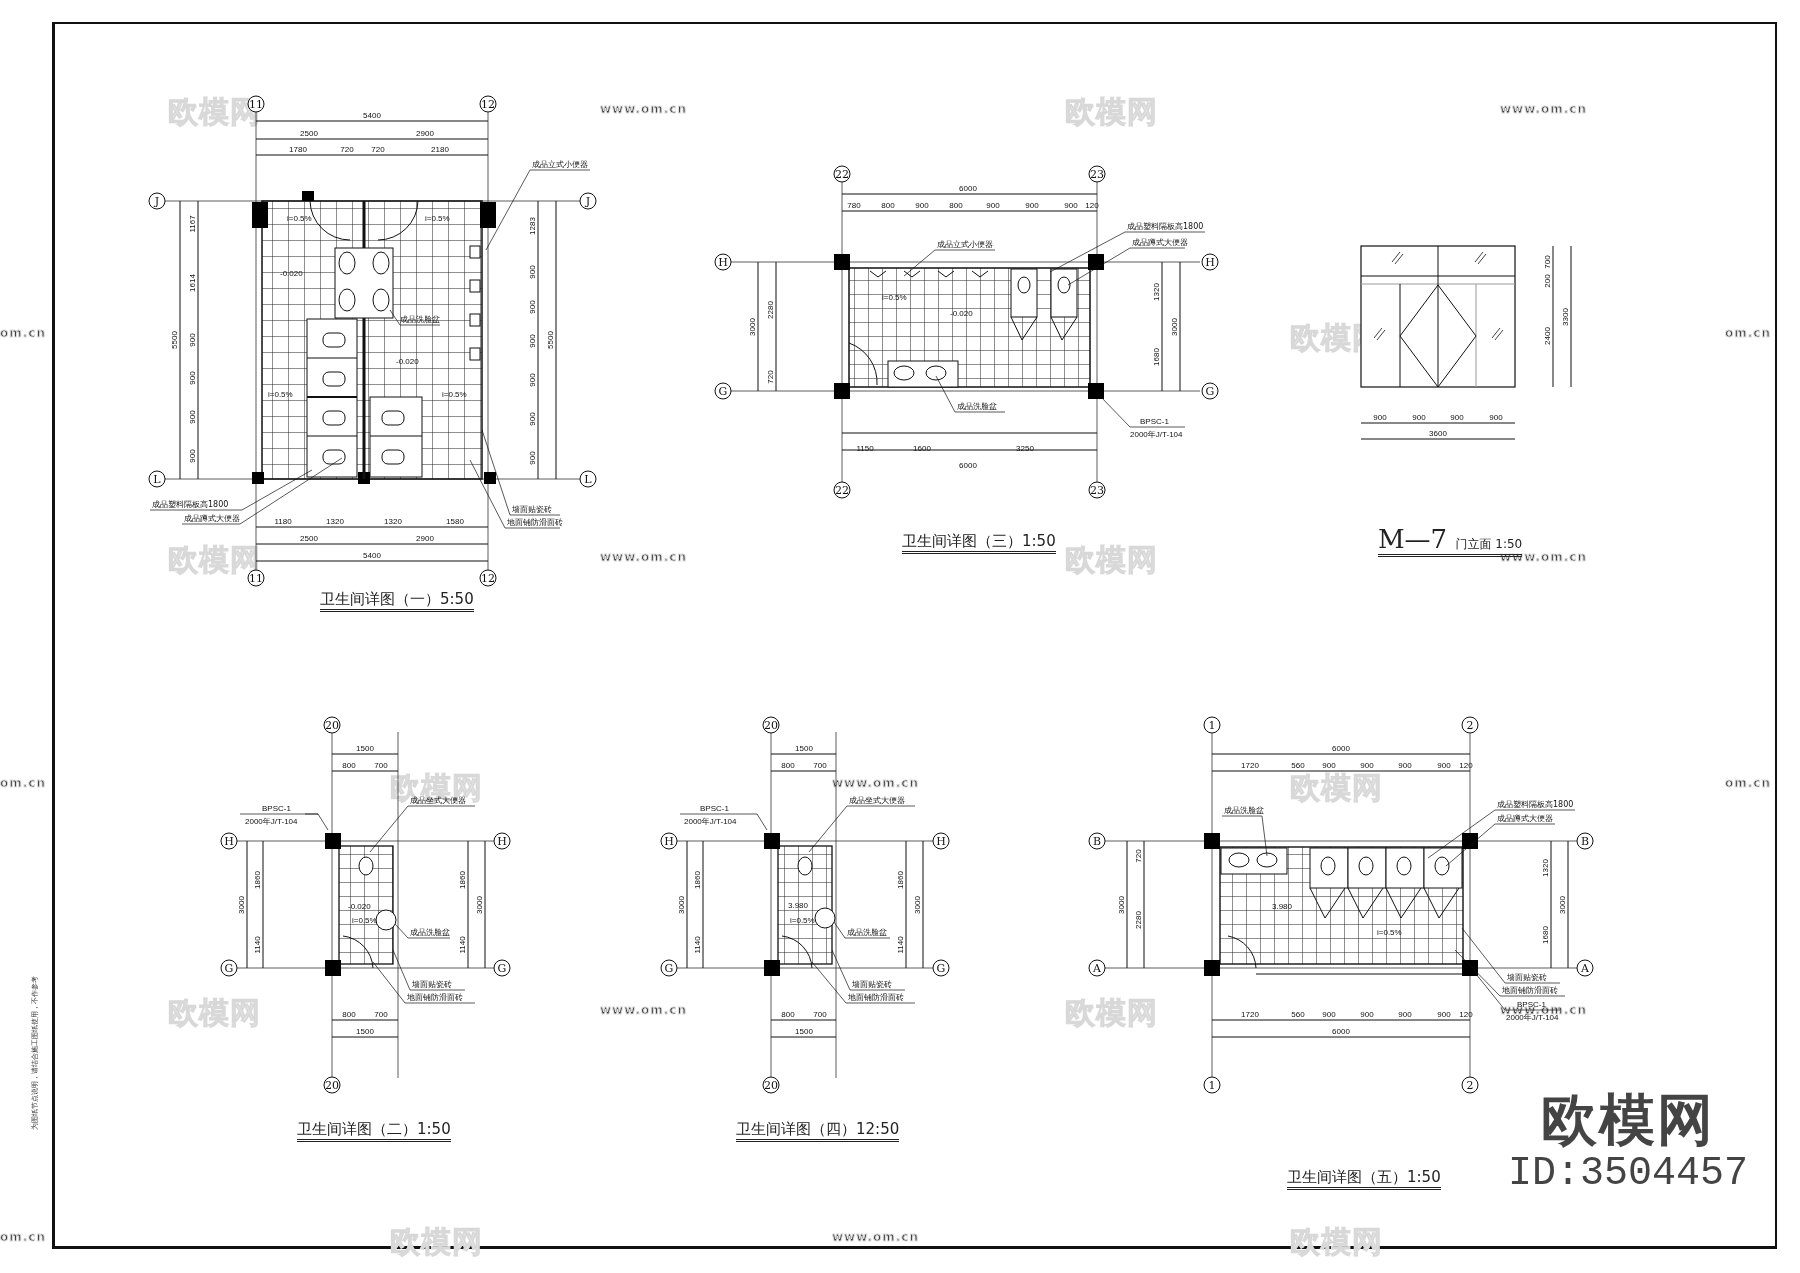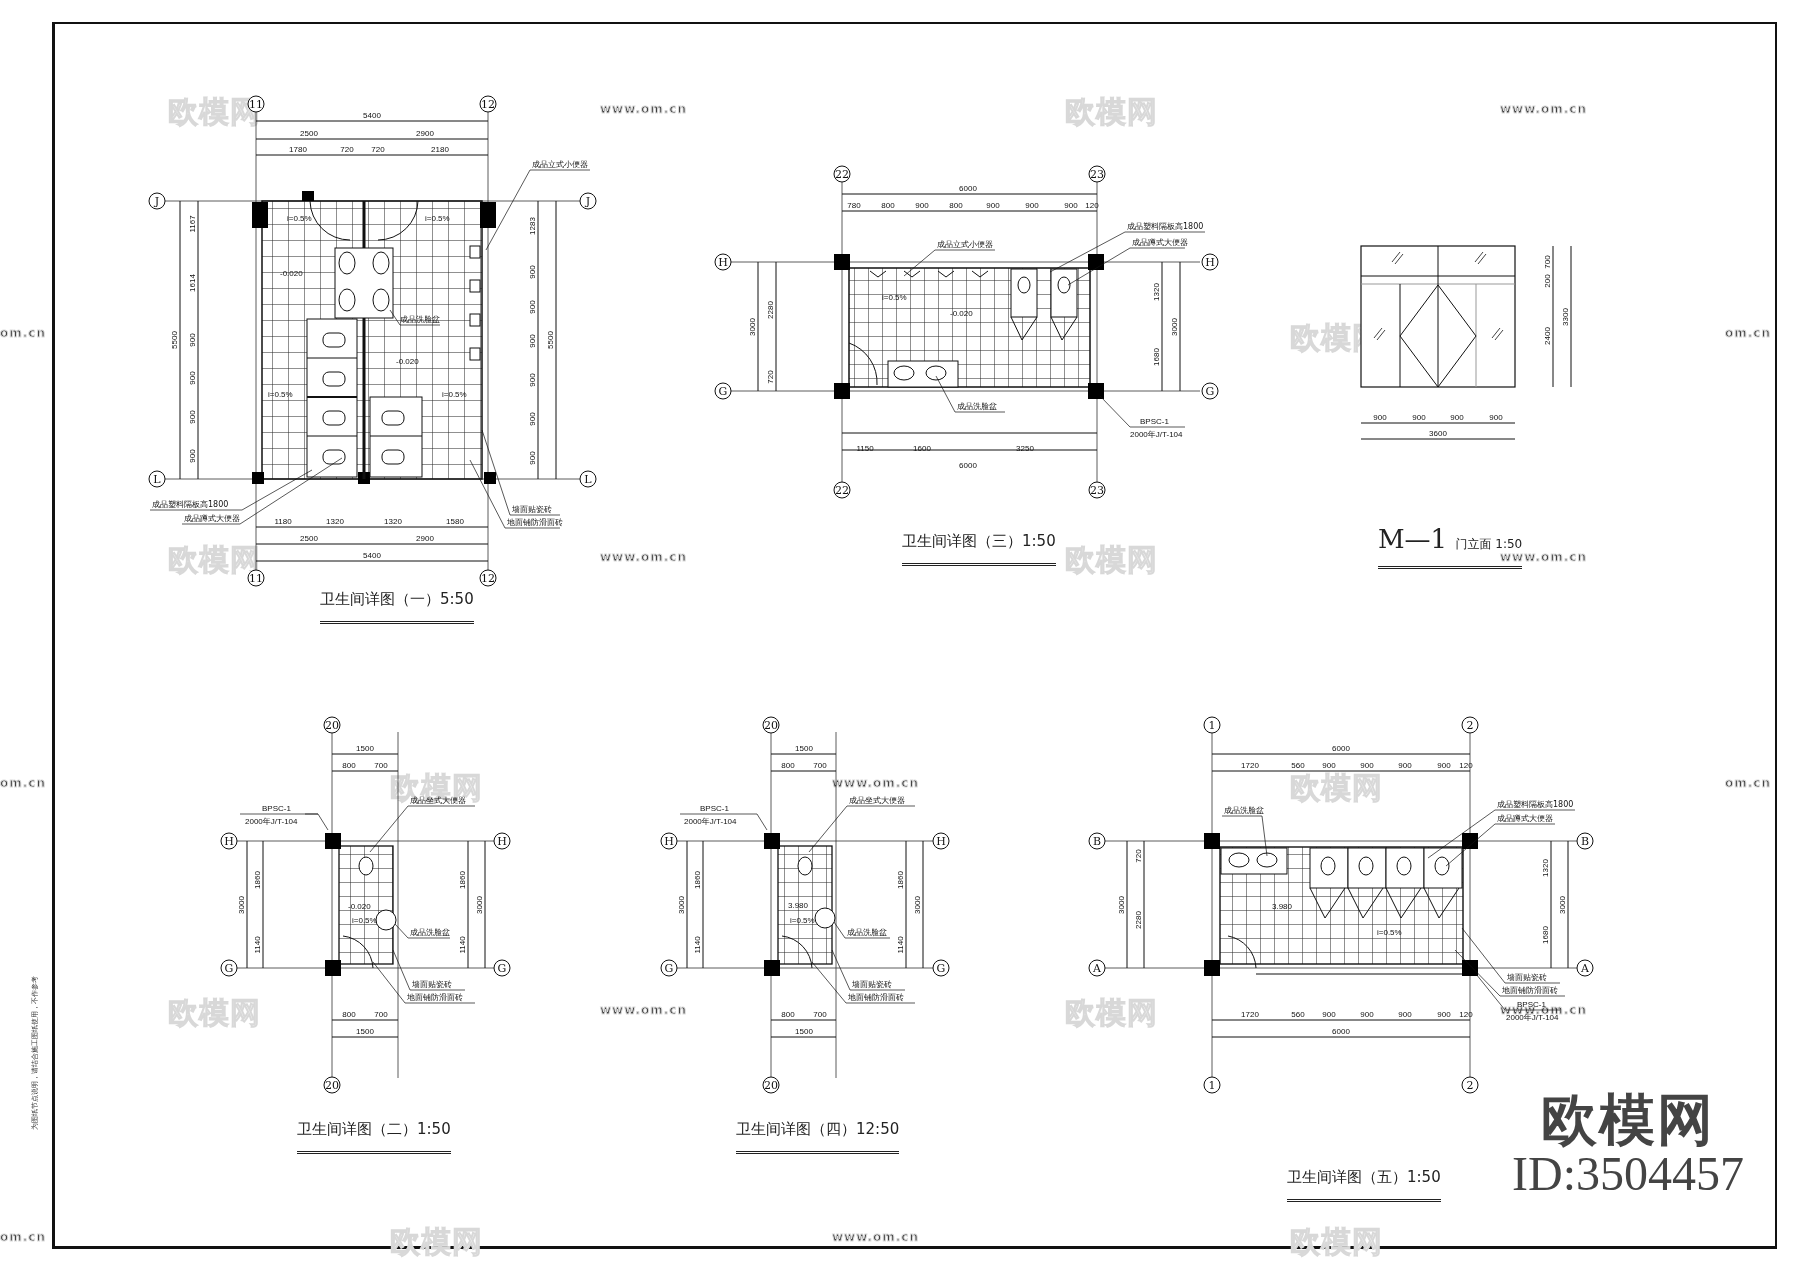--- a/index.html
+++ b/index.html
@@ -2,26 +2,26 @@
 <html><head>
 <meta charset="utf-8">
 <style>
   html,body{margin:0;padding:0;background:#fff;}
   body{width:1800px;height:1273px;position:relative;overflow:hidden;font-family:"DejaVu Sans",sans-serif;color:#111;}
   .frame{position:absolute;left:52px;top:22px;width:1725px;height:1227px;border:3px solid #111;border-top-width:2px;border-right-width:2px;box-sizing:border-box;}
   svg{position:absolute;left:0;top:0;}
   .wm{position:absolute;color:#e4e4e4;font-weight:bold;font-family:"DejaVu Sans",sans-serif;letter-spacing:1px;pointer-events:none;}
   .wm-cn{font-size:30px;-webkit-text-stroke:1px #d8d8d8;color:#fafafa;}
   .wm-url{font-size:12px;-webkit-text-stroke:1px #dcdcdc;color:#404040;}
-  .title{position:absolute;font-family:"DejaVu Sans",sans-serif;font-size:15px;color:#222;padding-bottom:12px;border-bottom:3px double #222;white-space:nowrap;}
+  .title{position:absolute;font-family:"DejaVu Sans",sans-serif;font-size:15px;color:#222;padding-bottom:0;border-bottom:3px double #222;white-space:nowrap;}
   .title-big{font-family:"DejaVu Serif",serif;font-size:26px;}
   .title-big small{font-size:12px;font-family:"DejaVu Sans",sans-serif;}
   .brand{position:absolute;left:1508px;top:1088px;width:240px;text-align:center;color:#444;}
   .brand .b1{font-size:56px;font-weight:bold;letter-spacing:2px;line-height:64px;}
-  .brand .b2{font-size:48px;font-family:Liberation Serif, serif;line-height:44px;}
+  .brand .b2{font-size:40px;font-family:Liberation Mono, monospace;line-height:44px;}
   .side-note{position:absolute;left:30px;top:1130px;font-size:7px;color:#333;transform:rotate(-90deg);transform-origin:left top;white-space:nowrap;}
   .lbl{font-size:8px;fill:#111;font-family:"DejaVu Sans",sans-serif;}
   .dim{font-size:8px;fill:#111;font-family:"Liberation Sans",sans-serif;}
   .ax{font-size:11px;fill:#111;font-family:"DejaVu Serif",serif;}
 </style>
 </head>
 <body>
 
 <div class="frame"></div>
 
@@ -512,21 +512,21 @@
     <line x1="1476" y1="974" x2="1505" y2="1010" stroke="#111" stroke-width="0.7"></line>
     <line x1="1505" y1="1010" x2="1560" y2="1010" stroke="#111" stroke-width="0.7"></line>
     <text class="dim" x="1517" y="1007">BPSC-1</text>
     <text class="dim" x="1506" y="1020">2000年J/T-104</text>
   </g>
 </svg>
 
 <div class="title" style="left:320px;top:590px">卫生间详图（一）5:50</div>
 <div class="title" style="left:902px;top:532px">卫生间详图（三）1:50</div>
 <div class="title title-big" style="left:1378px;top:524px">
-  <span>M—1</span>
+  <span>M—7</span>
   <small>门立面 1:50</small>
 </div>
 <div class="title" style="left:297px;top:1120px">卫生间详图（二）1:50</div>
 <div class="title" style="left:736px;top:1120px">卫生间详图（四）12:50</div>
 <div class="title" style="left:1287px;top:1168px">卫生间详图（五）1:50</div>
 
 <div class="side-note">为图纸节点说明，请结合施工图纸使用，不作参考</div>
 
 <div class="brand">
   <div class="b1">欧模网</div>

